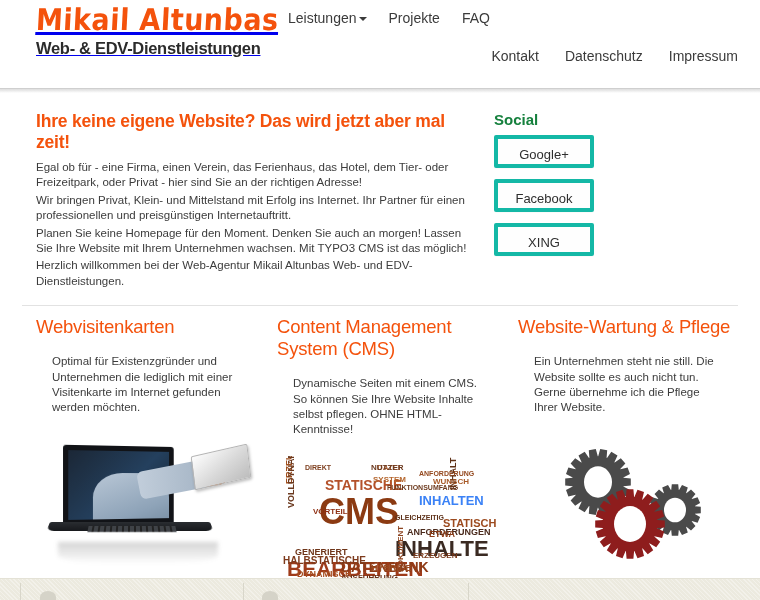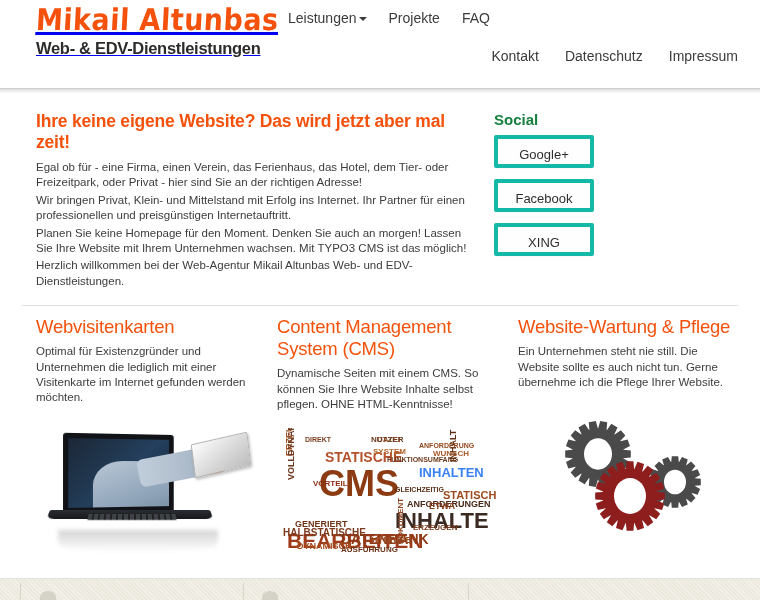--- a/index.html
+++ b/index.html
@@ -184,21 +184,21 @@
     font-weight: normal;
     line-height: 22px;
     margin: 0 0 6px 0;
     letter-spacing: -0.2px;
     font-family: "Liberation Sans", sans-serif;
   }
   .col-body {
     font-size: 11.5px;
     line-height: 15.4px;
     color: #3c3c3c;
-    margin: 0;
+    margin: 16px;
     font-family: "Liberation Sans", sans-serif;
   }
   .col-figure {
     margin-top: 14px;
     height: 150px;
     position: relative;
   }
 
   
   .laptop { position:absolute; left:6px; top:6px; width:205px; height:130px; }

